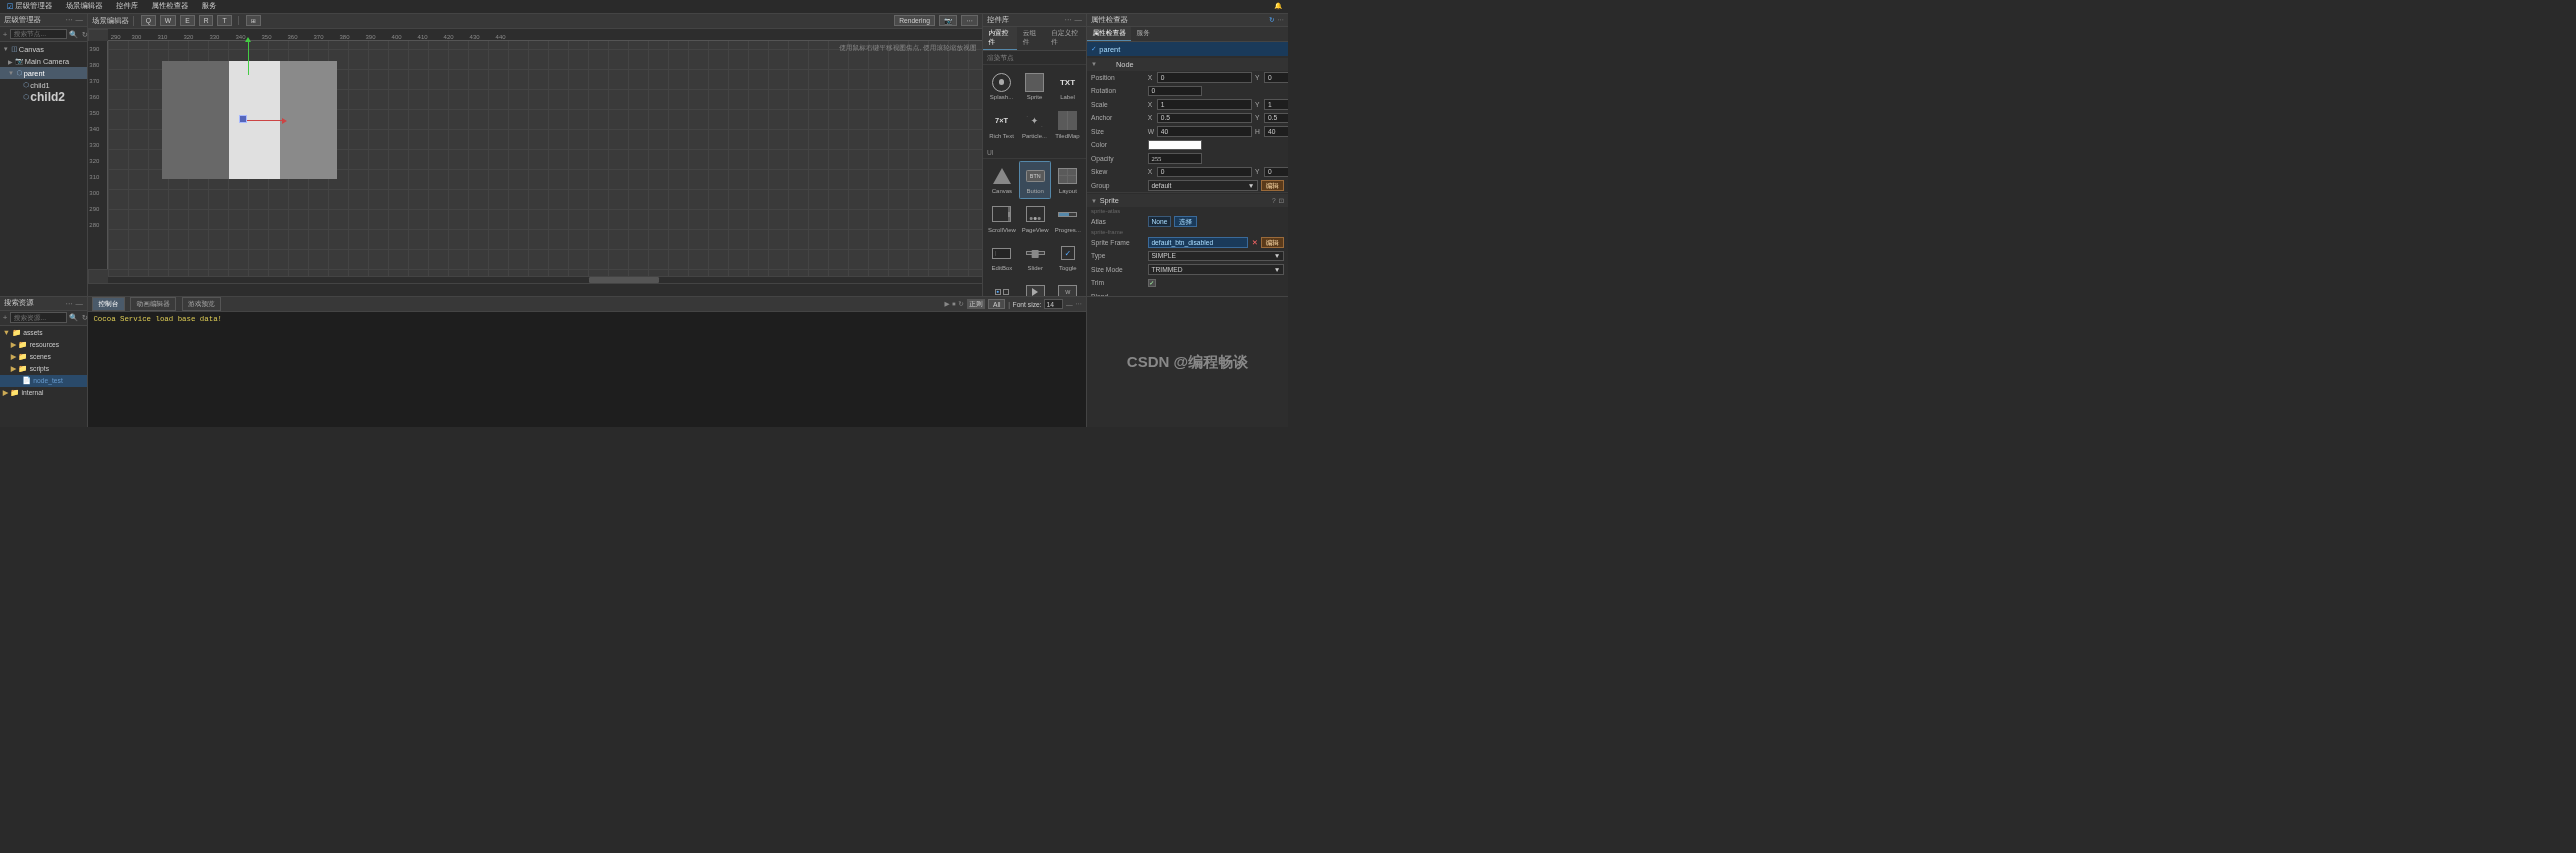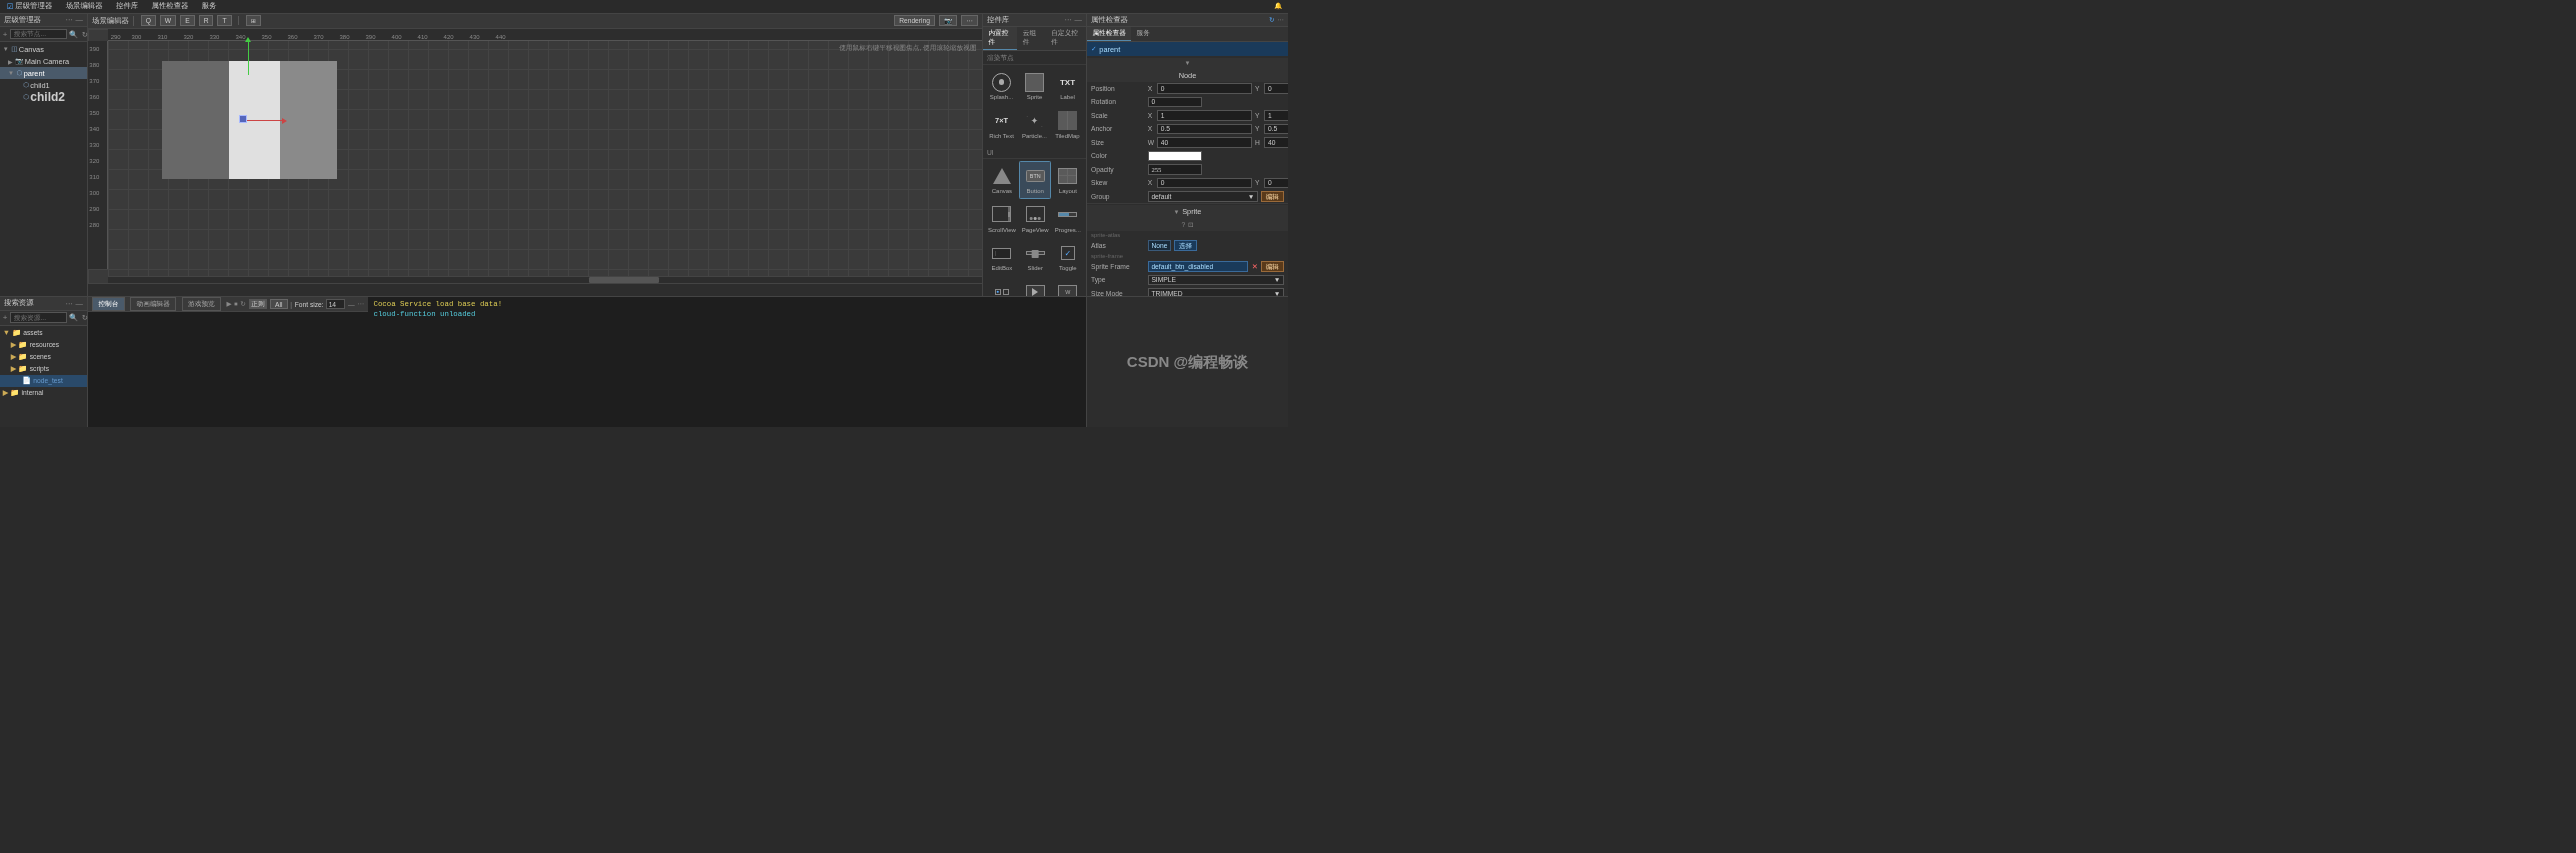--- a/index.html
+++ b/index.html
@@ -335,23 +335,22 @@
       margin-bottom: 1.3px;
     }
     
     .prop-section-header {
       padding: 2px 4px;
       background: #333;
       color: #ccc;
       font-size: 7.4px;
       display: flex;
       align-items: center;
-      gap: 5px;
+      gap: 19px;
       cursor: pointer;
-      flex-direction: column;
     }
     
     .prop-section-header .arrow { color: #888; font-size: 6px; }
     
     .prop-row {
       display: flex;
       align-items: center;
       padding: 1.3px 4px;
       min-height: 13.5px;
       gap: 2.7px;
@@ -459,21 +458,21 @@
       background: #2d2d2d;
       border-right: 0.7px solid #444;
       display: flex;
       flex-direction: column;
     }
     
     .panel-console {
       flex: 1;
       background: #1e1e1e;
       display: flex;
-      flex-direction: row;
+      flex-direction: column;
     }
     
     .console-toolbar {
       background: #383838;
       border-bottom: 0.7px solid #444;
       padding: 1.3px 4px;
       display: flex;
       align-items: center;
       gap: 4px;
       height: 15px;
@@ -1216,21 +1215,20 @@
           <span style="color:#888;font-size:6.7px;">|</span>
           <span style="color:#ccc;font-size:6.7px;">Font size:</span>
           <input style="background: rgb(37, 37, 37); border: 0.7px solid rgb(85, 85, 85); color: rgb(204, 204, 204); width: 19px; padding: 0.7px 1.3px; font-size: 6.7px; height: 9.4px;" type="text" value="14">
           <span style="color:#888;font-size:6.7px;cursor:pointer;">—</span>
           <span style="color:#888;font-size:6.7px;cursor:pointer;">⋯</span>
         </div>
       </div>
 
       <div class="console-content">
         <div class="console-line yellow">Cocoa Service load base data!</div>
-        <div class="console-line cyan">cloud-function unloaded</div>
       </div>
     </div>
 
     <div class="panel-properties-bottom">
 
       <div style="display:flex;align-items:center;justify-content:center;height:100%;color:#888;font-size:15px;font-weight:bold;">
         CSDN @编程畅谈
       </div>
     </div>
 

